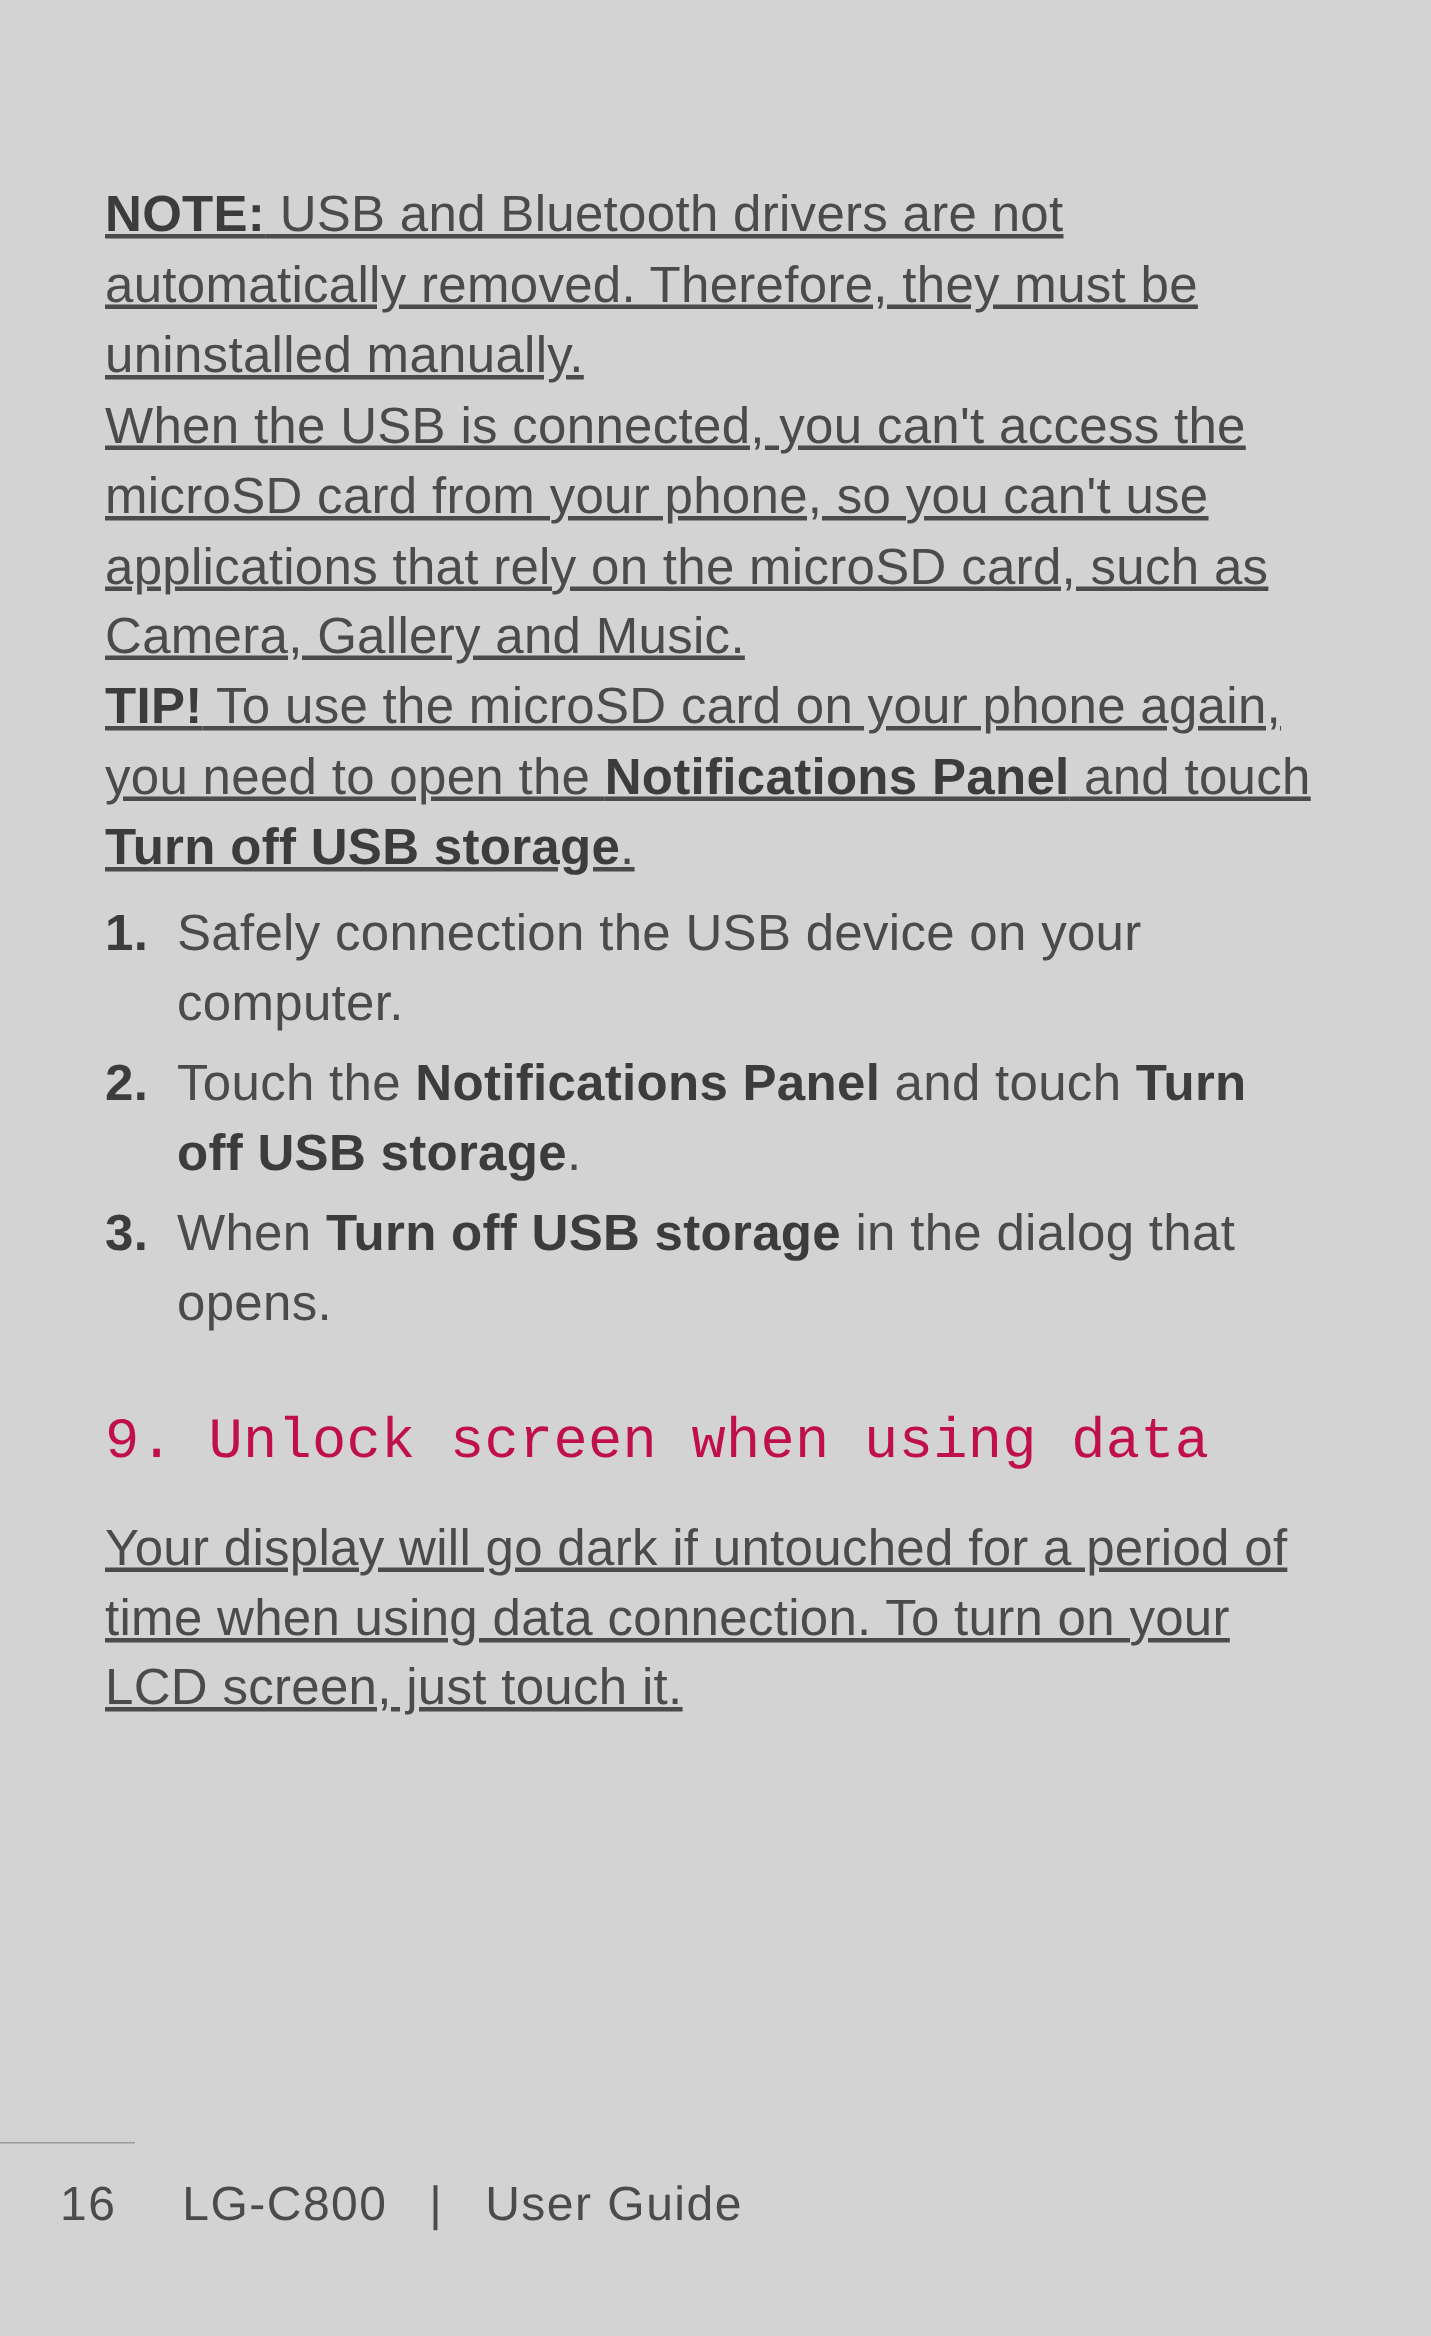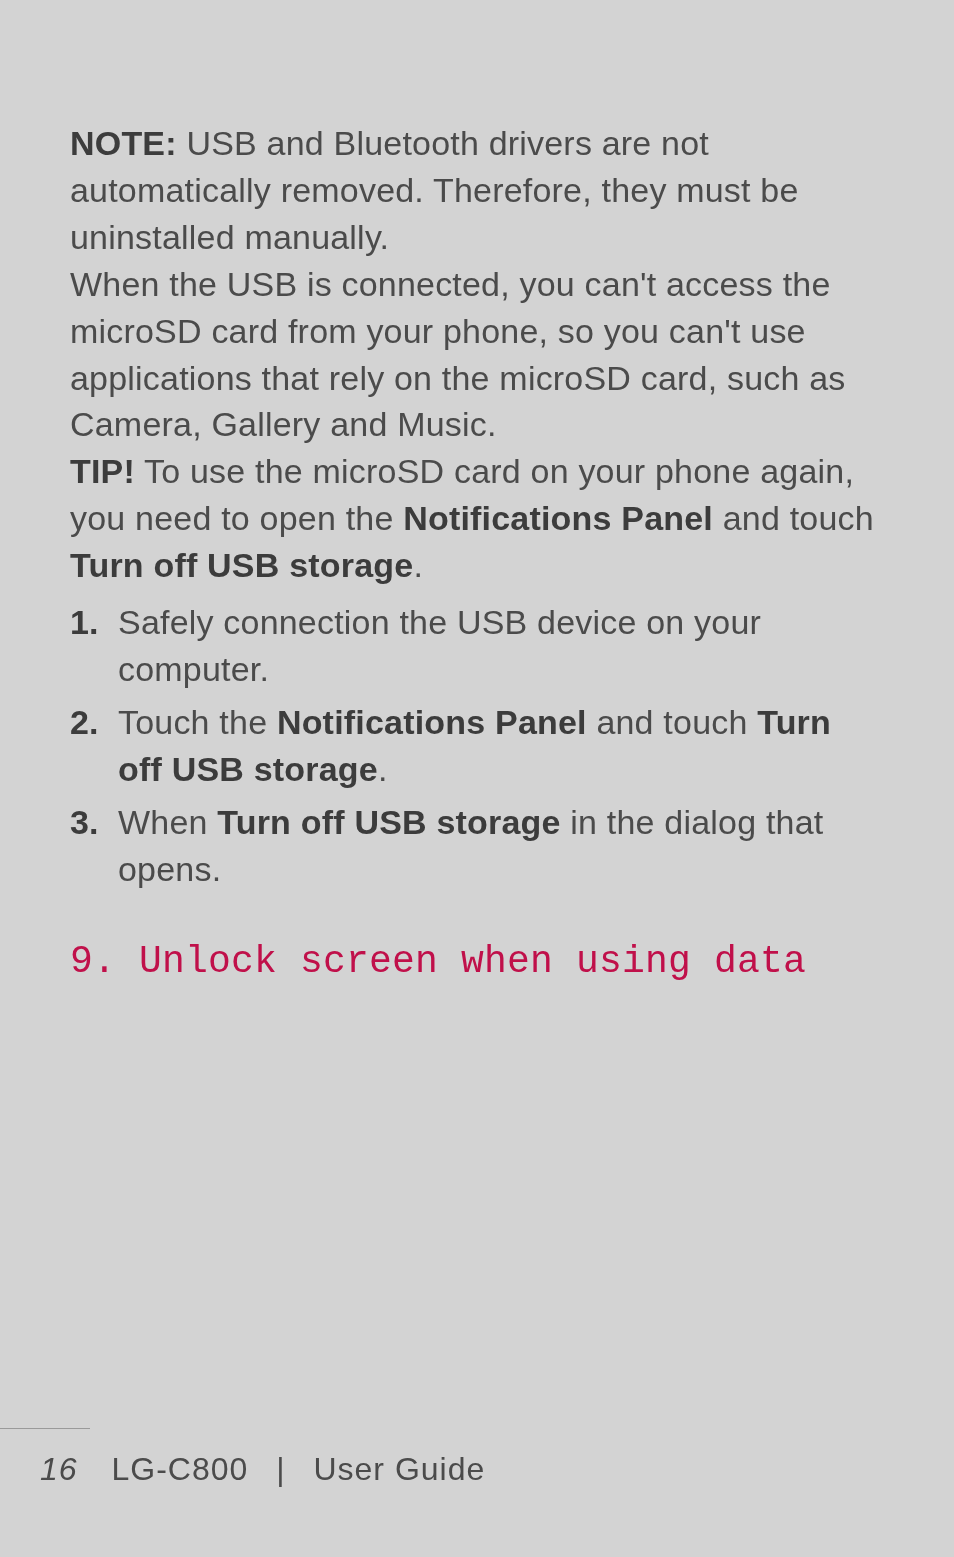--- a/index.html
+++ b/index.html
@@ -17,20 +17,21 @@
     width: 954px;
     height: 1557px;
     padding: 120px 70px 0 70px;
     position: relative;
     line-height: 1.38;
     font-size: 34px;
     letter-spacing: 0.2px;
   }
   .para {
     margin: 0 0 0px 0;
+    text-decoration: underline;
   }
   strong, .bold {
     font-weight: 700;
     color: #3c3c3c;
   }
   ol.steps {
     list-style: none;
     padding: 0;
     margin: 10px 0 0 0;
   }
@@ -70,22 +71,21 @@
     border-top: 1px solid #9a9a9a;
     margin: 0 0 18px 0;
     width: 90px;
   }
   .footer-text {
     padding-left: 40px;
     font-size: 32px;
     letter-spacing: 1px;
   }
   .footer-text .page-num {
-    margin-right: 24px;
-    font-style: italic;
+    margin-right: 34px;
   }
   .footer-text .sep {
     margin: 0 18px;
   }
 </style>
 </head>
 <body>
 
 <div class="page">
 
@@ -112,20 +112,21 @@
     <li>
       <span class="num">3.</span>
       <span>When </span><strong>Turn off USB storage</strong><span> in the dialog that opens.</span>
     </li>
   </ol>
 
   <h2 class="section-heading">
     <span>9. Unlock screen when using data</span>
   </h2>
 
+  <p class="para">Your display will go dark if untouched for a period of time when using data connection. To turn on your LCD screen, just touch it.</p>
 
   <div class="footer">
     <hr class="footer-rule">
     <div class="footer-text">
       <span class="page-num">16</span>
       <span>LG-C800</span>
       <span class="sep">|</span>
       <span>User Guide</span>
     </div>
   </div>

